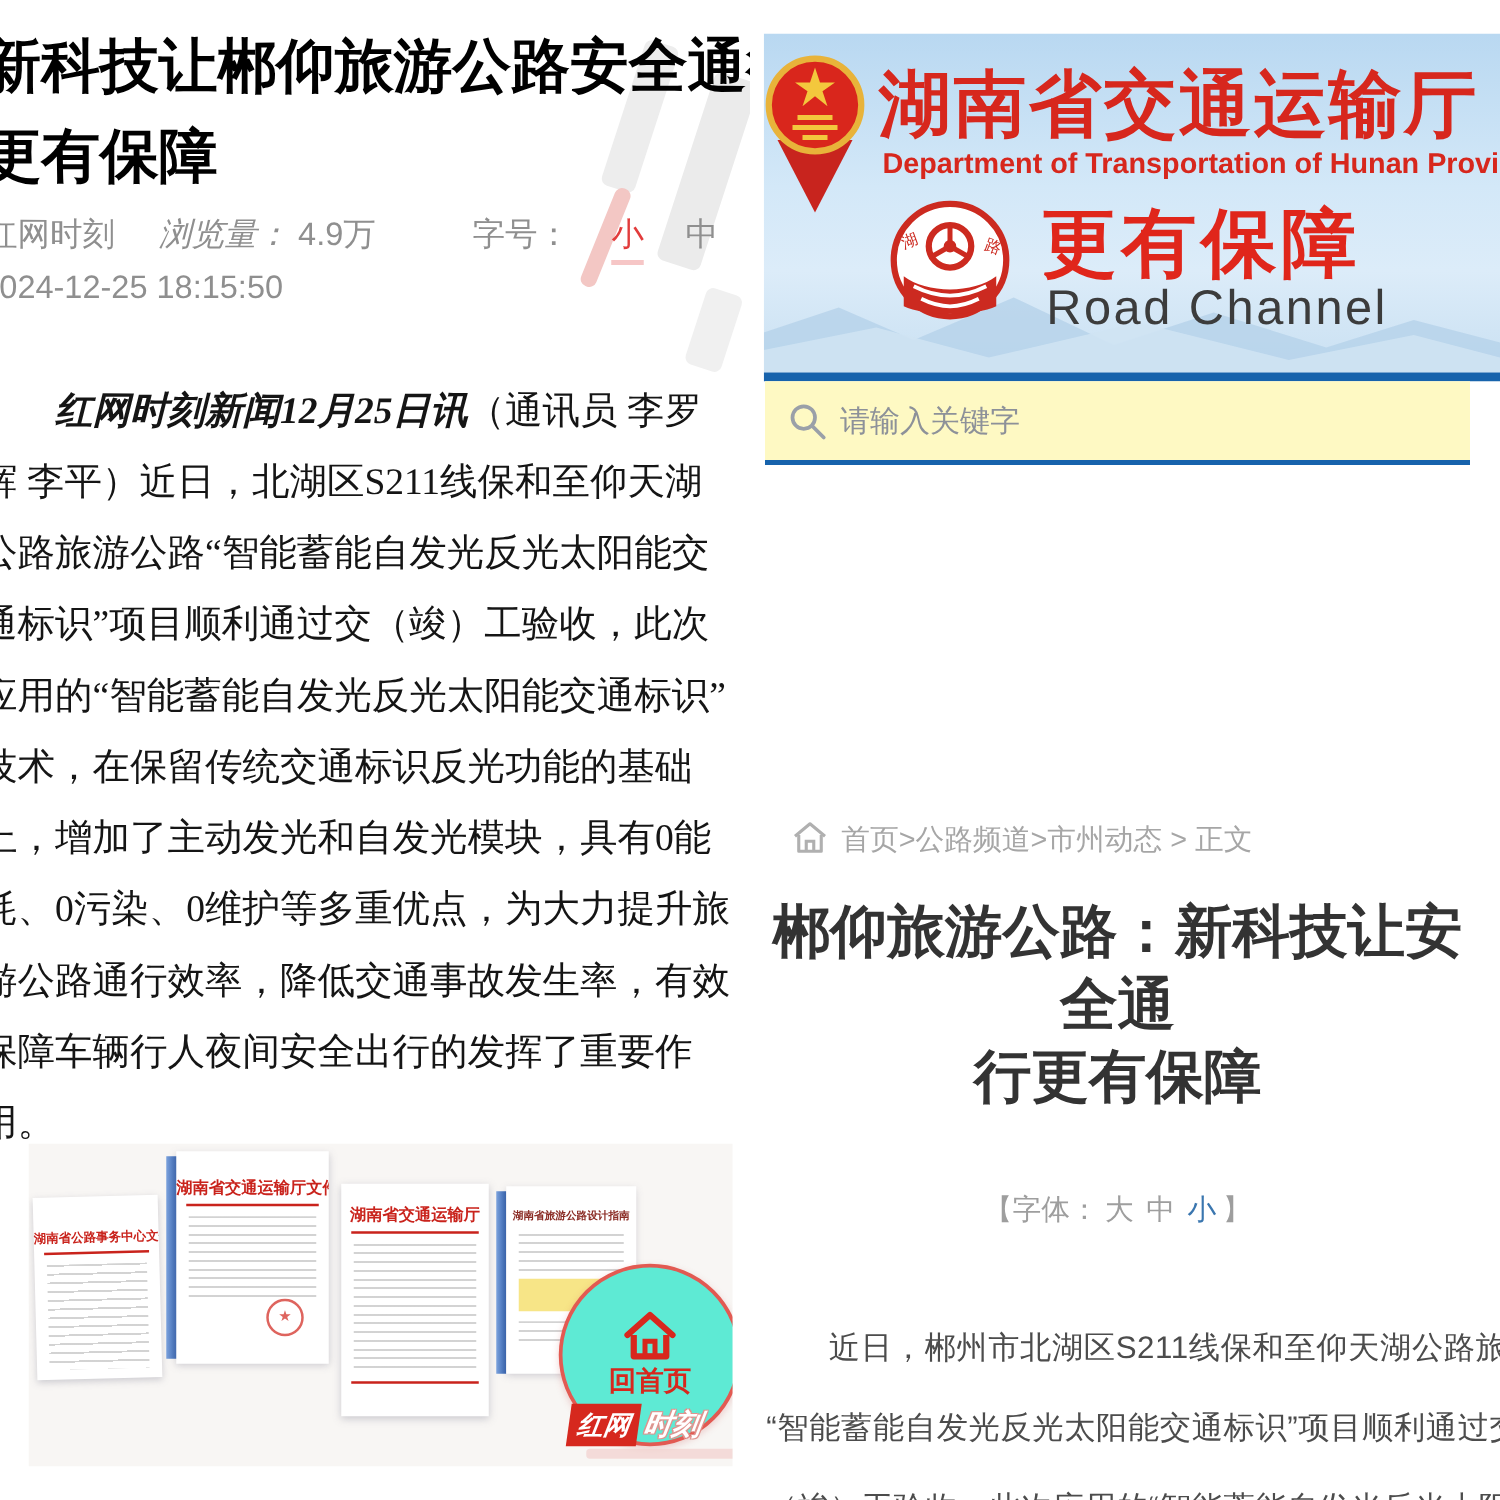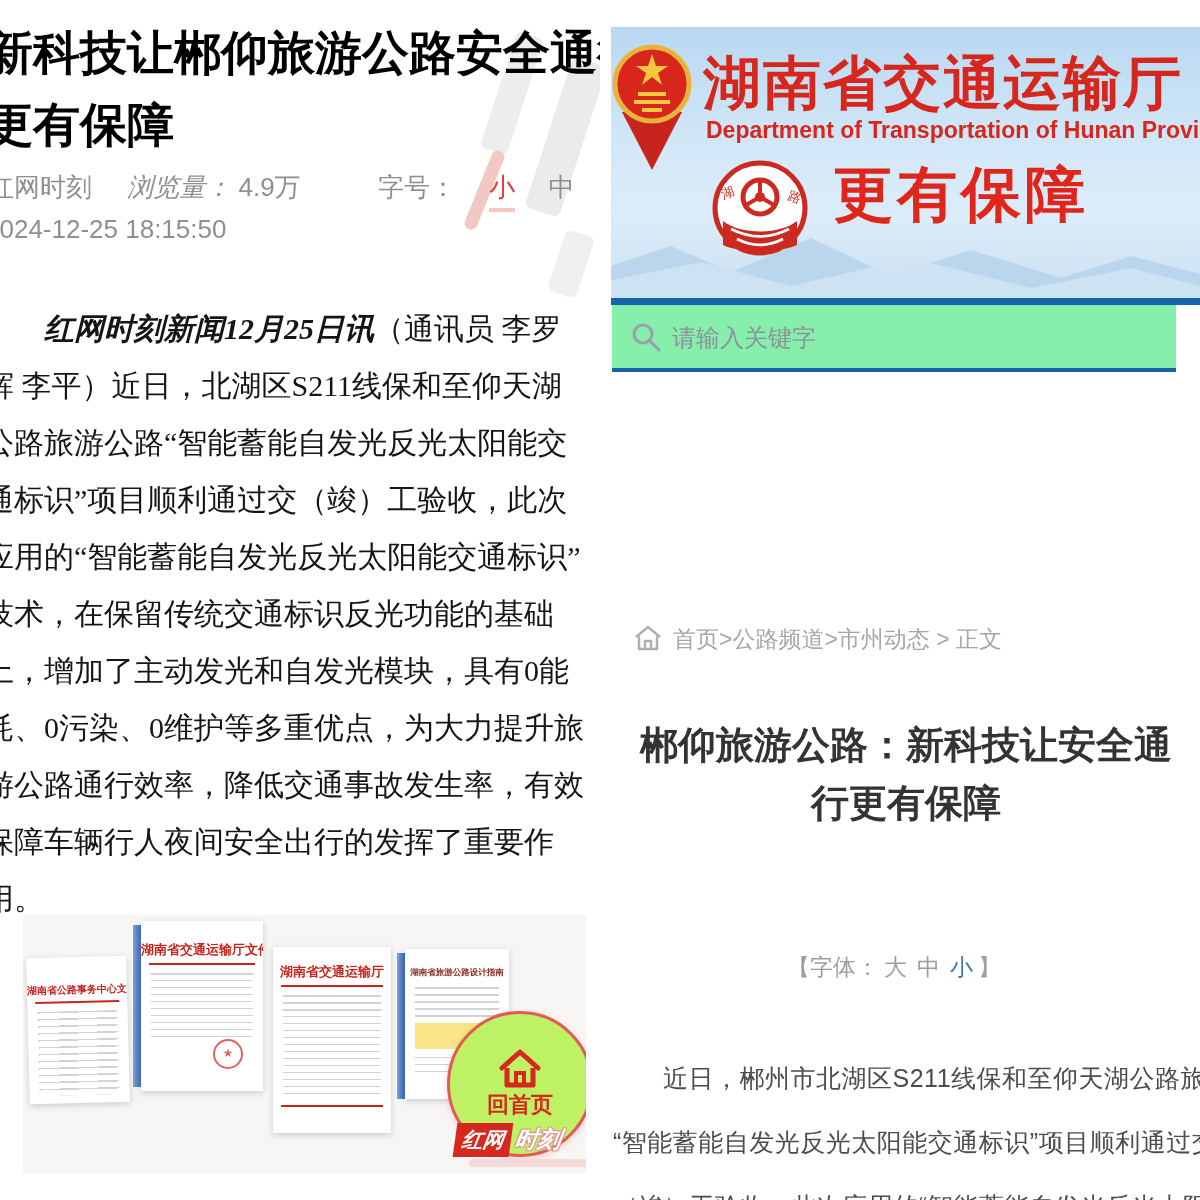--- a/index.html
+++ b/index.html
@@ -40,21 +40,21 @@
   .doc2{left:118px;top:6px;width:122px;height:170px;}
   .doc2 .dtitle{font-size:13px;margin-top:20px;}
   .doc3{left:250px;top:32px;width:118px;height:186px;}
   .doc3 .dtitle{font-size:13px;margin-top:16px;}
   .doc4{left:382px;top:34px;width:104px;height:150px;}
   .doc4 .dtitle{font-size:8.5px;color:#8a2b24;margin-top:18px;}
   .hl-yellow{margin:6px 10px 0 10px;height:26px;background:#f6e27a;opacity:.9;}
   .seal{position:absolute;width:26px;height:26px;border:2px solid #d94a42;border-radius:50%;
         color:#d94a42;font-size:12px;text-align:center;line-height:24px;opacity:.85;}
   .home-circle{position:absolute;left:424px;top:96px;width:140px;height:140px;border-radius:50%;
-               background:#bef264;border:3px solid #e25a52;display:flex;flex-direction:column;
+               background:#5eead4;border:3px solid #e25a52;display:flex;flex-direction:column;
                align-items:center;justify-content:center;box-shadow:0 2px 6px rgba(200,80,80,.25);}
   .home-circle .txt{color:#d8271d;font-weight:700;font-size:22px;margin-top:2px;}
   .rednet-logo{position:absolute;left:432px;top:208px;white-space:nowrap;font-style:italic;font-weight:700;}
   .logo-hw{display:inline-block;background:#d6281e;color:#fff;font-size:21px;padding:3px 7px;transform:skewX(-8deg);}
   .logo-sk{display:inline-block;color:#fff;font-size:23px;margin-left:4px;transform:skewX(-8deg);
            text-shadow:-1px -1px 0 #e0938e,1px -1px 0 #e0938e,-1px 1px 0 #e0938e,1px 1px 0 #e0938e;}
   .logo-caption{position:absolute;left:446px;top:244px;width:120px;height:8px;background:#f2d0cd;opacity:.7;border-radius:3px;}
   
   .right-panel{position:absolute;left:611px;top:0;width:589px;height:1200px;overflow:hidden;background:#fff;}
   .r-header{position:absolute;left:0;top:27px;width:589px;height:271px;overflow:hidden;
@@ -62,36 +62,36 @@
   .r-emblem{position:absolute;left:1px;top:3px;}
   .r-org-cn{position:absolute;left:92px;top:18px;font-size:58px;font-weight:700;color:#d7271d;
             letter-spacing:2px;white-space:nowrap;}
   .r-org-en{position:absolute;left:95px;top:90px;font-size:23px;font-weight:700;color:#d7271d;white-space:nowrap;}
   .r-badge{position:absolute;left:100px;top:132px;}
   .r-chan-cn{position:absolute;left:222px;top:128px;font-size:60px;font-weight:700;color:#e0261b;
              letter-spacing:4px;white-space:nowrap;}
   .r-chan-en{position:absolute;left:226px;top:198px;font-size:39px;color:#3c3c3c;letter-spacing:2px;white-space:nowrap;}
   .r-mountains{position:absolute;left:0;bottom:0;}
   .r-headerline{position:absolute;left:0;top:298px;width:589px;height:7px;background:#1763ac;}
-  .search-row{position:absolute;left:1px;top:305px;width:564px;height:63px;background:#86efac;}
+  .search-row{position:absolute;left:1px;top:305px;width:564px;height:63px;background:#fef9c3;}
   .search-input{position:absolute;left:58px;top:0;width:370px;height:63px;border:0;outline:none;
                 font-size:24px;color:#444;background:transparent;font-family:inherit;}
   .search-input::placeholder{color:#8d9199;}
   .search-icon{position:absolute;left:18px;top:16px;}
   .search-btn{position:absolute;left:441px;top:0;width:123px;height:63px;background:#2374bb;color:#fff;
               font-size:26px;font-weight:700;border:0;cursor:pointer;font-family:inherit;
               clip-path:polygon(0 0,108px 0,123px 14px,123px 63px,0 63px);}
   .search-underline{position:absolute;left:1px;top:368px;width:564px;height:4px;background:#1763ac;}
   .r-nav{position:absolute;left:1px;top:424px;width:564px;height:170px;background:#1f6ab2;
          display:grid;grid-template-columns:repeat(3,108px);grid-auto-rows:85px;column-gap:100px;
          padding-left:28px;box-sizing:border-box;align-items:center;}
   .r-nav .nav-item{color:#fff;font-size:27px;white-space:nowrap;cursor:pointer;}
-  .breadcrumb{position:absolute;left:22px;top:624px;font-size:23px;color:#a6a6a6;white-space:nowrap;}
+  .breadcrumb{position:absolute;left:22px;top:656px;font-size:23px;color:#a6a6a6;white-space:nowrap;}
   .breadcrumb svg{vertical-align:-5px;margin-right:10px;}
-  .r-title{position:absolute;left:12px;top:716px;width:566px;text-align:center;font-size:38px;
+  .r-title{position:absolute;left:0;top:716px;width:566px;text-align:center;font-size:46px;
            font-weight:700;color:#333;line-height:58px;}
   .r-meta{position:absolute;left:2px;top:893px;width:586px;font-size:22px;color:#9e9e9e;white-space:nowrap;}
   .r-meta span{margin-right:6px;}
   .r-fontrow{position:absolute;left:0;top:952px;width:566px;text-align:center;font-size:23px;color:#9e9e9e;}
   .r-fontrow .f{margin:0 5px;cursor:pointer;}
   .f-small{color:#3a76af;}
   .r-body{position:absolute;left:2px;top:1046px;width:600px;}
   .r-bline{height:64px;line-height:64px;font-size:25px;color:#4c4c4c;white-space:nowrap;letter-spacing:.5px;}
   .r-bline.indent{text-indent:2em;}
 </style>
@@ -200,20 +200,21 @@
         <line x1="49" y1="38" x2="49" y2="22" stroke="#cc2a20" stroke-width="4"></line>
         <line x1="49" y1="38" x2="35" y2="46" stroke="#cc2a20" stroke-width="4"></line>
         <line x1="49" y1="38" x2="63" y2="46" stroke="#cc2a20" stroke-width="4"></line>
         <path d="M12 62 C30 76 68 76 86 62 L86 86 C70 94 28 94 12 86 Z" fill="#cc2a20"></path>
         <path d="M20 70 C40 80 58 80 78 70" fill="none" stroke="#ffffff" stroke-width="3"></path>
         <path d="M26 80 C42 88 56 88 72 80" fill="none" stroke="#ffffff" stroke-width="3"></path>
         <text x="12" y="40" font-size="13" fill="#cc2a20" transform="rotate(-20 12 40)">湖</text>
         <text x="76" y="40" font-size="13" fill="#cc2a20" transform="rotate(20 76 40)">路</text>
       </svg>
       <div class="r-chan-cn">更有保障</div>
+      <div class="r-chan-en">Road Channel</div>
     </div>
     <div class="r-headerline"></div>
 
     <div class="search-row">
       <svg class="search-icon" width="32" height="32" viewBox="0 0 32 32">
         <circle cx="13" cy="13" r="9" fill="none" stroke="#9aa0a8" stroke-width="3"></circle>
         <line x1="20" y1="20" x2="29" y2="29" stroke="#9aa0a8" stroke-width="3" stroke-linecap="round"></line>
       </svg>
       <input class="search-input" type="text" placeholder="请输入关键字" style="">
     </div>

